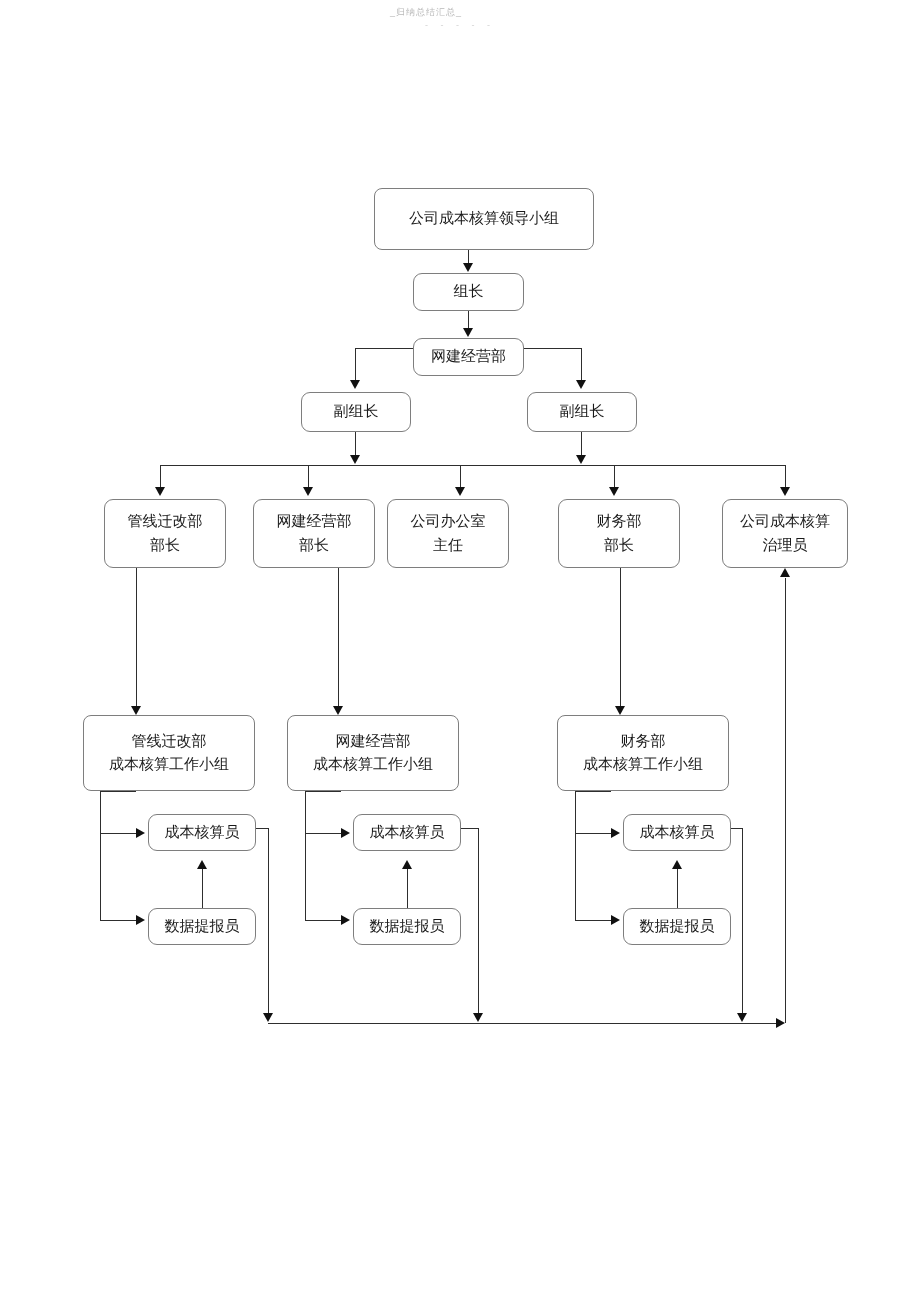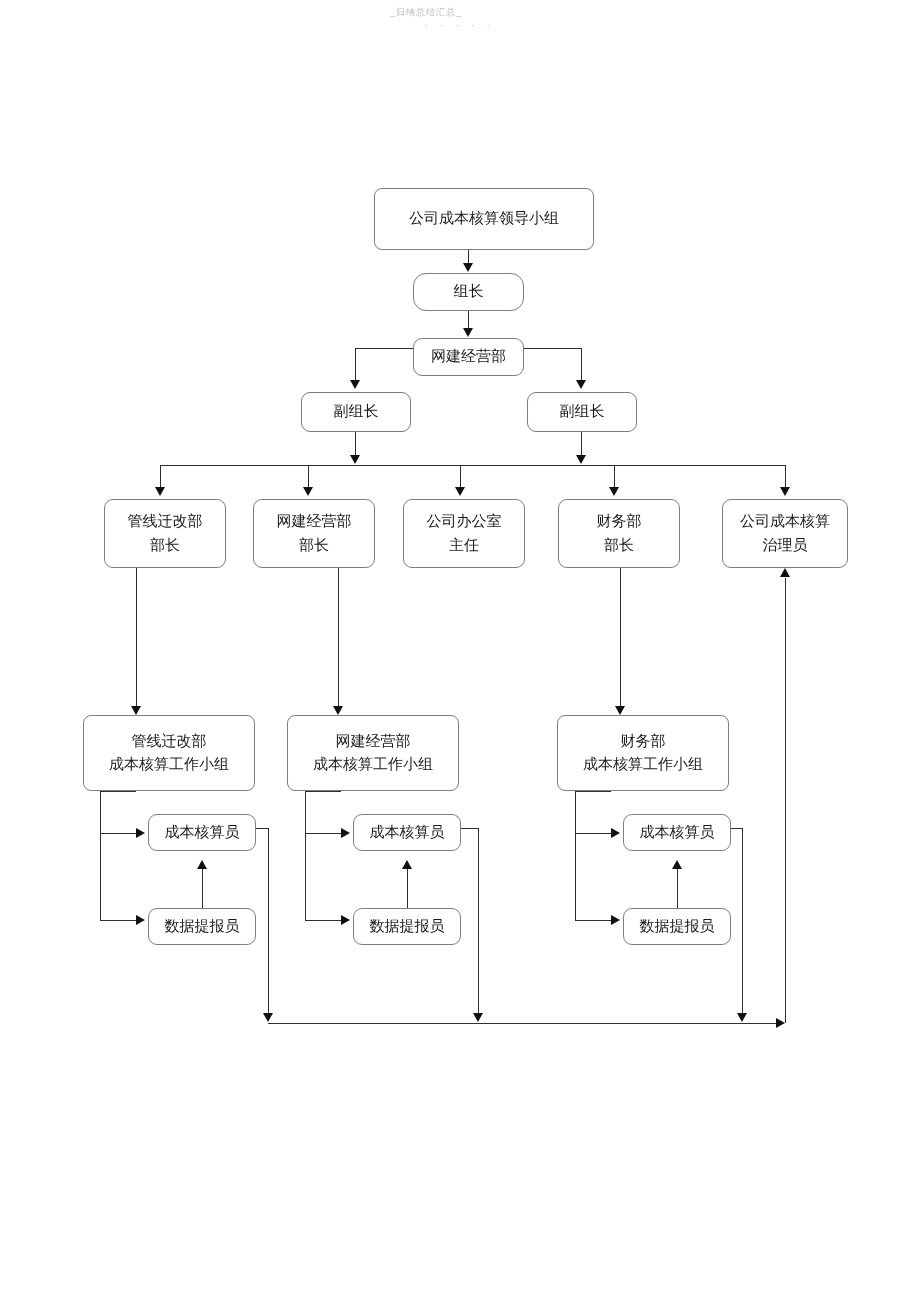--- a/index.html
+++ b/index.html
@@ -117,21 +117,21 @@
 
   <div class="watermark">_归纳总结汇总_</div>
   <div class="watermark-sub">- - - - -</div>
 
   <div class="node sharp" style="left:358px; top:188px; width:220px; height:62px;">
     <span class="ln">公司成本核算领导小组</span>
   </div>
   <div class="vline" style="left:468px; top:250px; height:14px;"></div>
   <div class="arrow-down" style="left:463px; top:263px;"></div>
 
-  <div class="node rounded" style="left:413px; top:273px; width:111px; height:38px;border-radius:13px;">
+  <div class="node rounded" style="left:413px; top:273px; width:111px; height:38px;">
     <span class="ln">组长</span>
   </div>
   <div class="vline" style="left:468px; top:311px; height:18px;"></div>
   <div class="arrow-down" style="left:463px; top:328px;"></div>
 
   <div class="node rounded" style="left:413px; top:338px; width:111px; height:38px;">
     <span class="ln">网建经营部</span>
   </div>
 
   <div class="hline" style="left:355px; top:348px; width:58px;"></div>
@@ -174,21 +174,21 @@
   <div class="node rounded" style="left:104px; top:499px; width:122px; height:69px;">
     <span class="ln">管线迁改部</span>
     <span class="ln">部长</span>
   </div>
 
   <div class="node rounded" style="left:253px; top:499px; width:122px; height:69px;">
     <span class="ln">网建经营部</span>
     <span class="ln">部长</span>
   </div>
 
-  <div class="node rounded" style="left:403px; top:499px; width:122px; height:69px;">
+  <div class="node rounded" style="left:387px; top:499px; width:122px; height:69px;">
     <span class="ln">公司办公室</span>
     <span class="ln">主任</span>
   </div>
 
   <div class="node rounded" style="left:558px; top:499px; width:122px; height:69px;">
     <span class="ln">财务部</span>
     <span class="ln">部长</span>
   </div>
 
   <div class="node rounded" style="left:722px; top:499px; width:126px; height:69px;">

